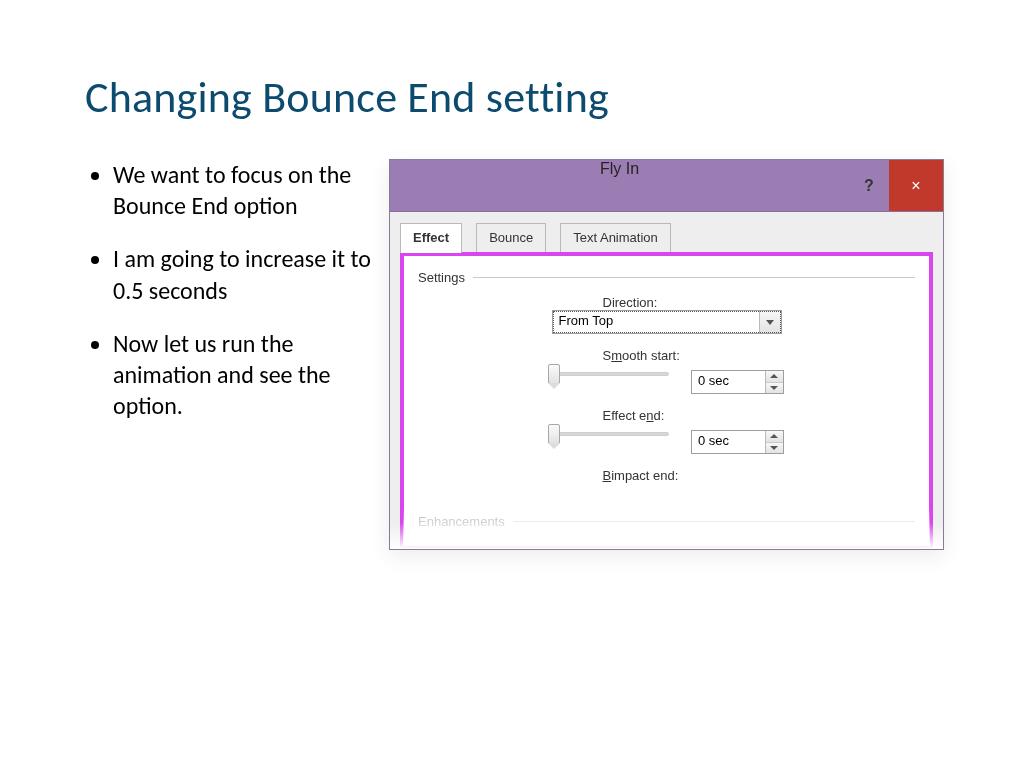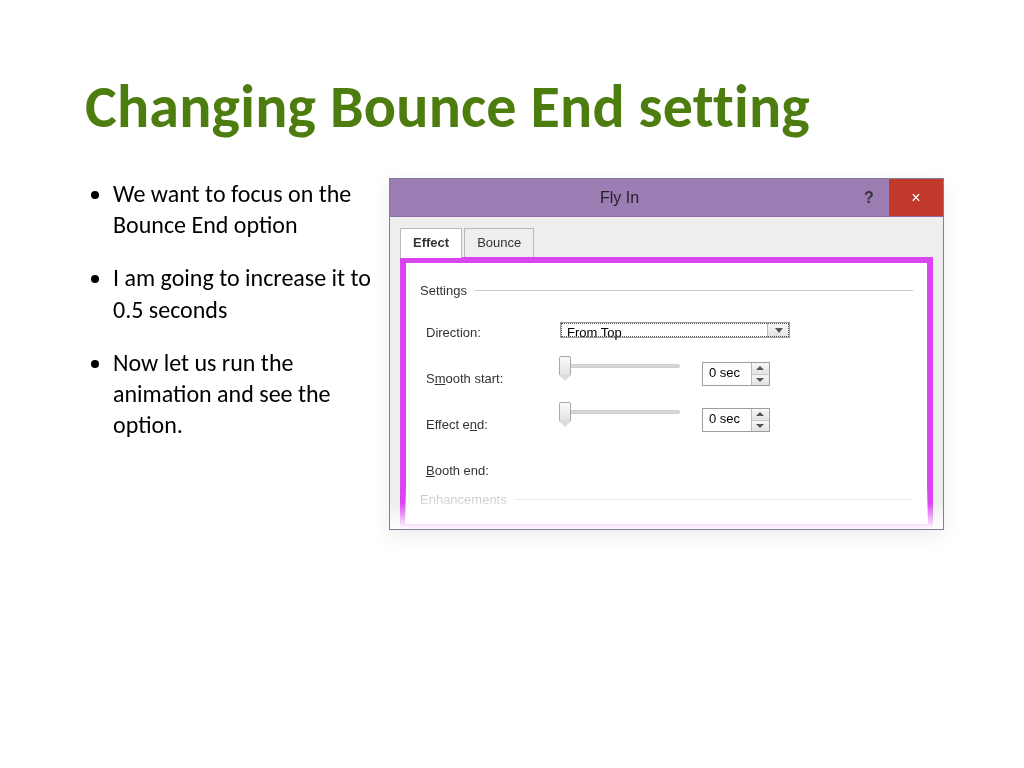--- a/index.html
+++ b/index.html
@@ -1,61 +1,61 @@
 <!DOCTYPE html>
 <html><head>
 <meta charset="utf-8">
 <style>
   * { box-sizing: border-box; }
   html, body { margin: 0; padding: 0; width: 1024px; height: 768px; background: #fff; font-family: Calibri, "Segoe UI", Arial, sans-serif; color: #000; }
   .slide { position: relative; width: 1024px; height: 768px; padding: 70px 80px 0 85px; }
-  h1.slide-title { margin: 0 0 35px 0; font-weight: 700; font-size: 60px; letter-spacing: 0.2px; color: #4d7c0f; }
+  h1.slide-title { margin: 0 0 35px 0; font-weight: 400; font-size: 44px; letter-spacing: 0.2px; color: #0c4a6e; }
   .two-col { display: flex; align-items: flex-start; }
   .bullets { width: 310px; font-size: 24px; line-height: 1.3; }
   .bullets ul { margin: 0; padding-left: 28px; }
   .bullets li { margin-bottom: 22px; }
   .dlg-area { flex: 1; position: relative; }
 
   
   .win { position: relative; width: 555px; border: 1px solid #8a7a9a; background: #fff; font-family: "Segoe UI", Tahoma, Arial, sans-serif; font-size: 14px; box-shadow: 0 6px 20px rgba(0,0,0,.08); }
-  .titlebar { display: flex; align-items: center; height: 38px; background: #9b7cb3; border-bottom: 1px solid #8a6ea3; position: relative; }
+  .titlebar { display: flex; align-items: flex-start; height: 52px; background: #9b7cb3; border-bottom: 1px solid #8a6ea3; position: relative; }
   .titlebar .title { flex: 1; text-align: center; font-size: 16px; color: #242424; }
   .tb-btn { width: 40px; height: 100%; display: flex; align-items: center; justify-content: center; color: #333; cursor: default; }
   .tb-close { background: #c0392b; color: #fff; width: 54px; font-size: 16px; }
   .tb-help { font-weight: 700; font-size: 16px; }
   .client { background: #eeeeee; padding: 10px 10px 0 10px; }
 
-  .tabstrip { display: flex; gap: 0; position: relative; top: 1px; }
+  .tabstrip { display: flex; gap: 12px; position: relative; top: 1px; }
   .tab { padding: 6px 12px 8px; border: 1px solid #b9b9b9; border-bottom: none; background: #eee; font-size: 13px; color: #333; margin-right: 2px; cursor: default; }
   .tab.active { background: #fff; font-weight: 700; position: relative; z-index: 2; }
 
-  .panel { border: 6px solid #d946ef; background: #fff; padding: 16px 14px 16px 14px; position: relative; }
+  .panel { border: 4px solid #d946ef; background: #fff; padding: 10px 14px 16px 14px; position: relative; }
 
   .fieldset-label { font-size: 13px; color: #333; display: flex; align-items: center; margin: 4px 0 10px 0; }
   .fieldset-label .fline { flex: 1; height: 1px; background: #c9c9c9; margin-left: 8px; }
 
-  .row { display: flex; align-items: flex-end; min-height: 32px; margin: 6px 0 14px 0; }
+  .row { display: flex; align-items: center; min-height: 32px; margin: 6px 0 14px 0; flex-direction: column; }
   .row .lbl { width: 140px; color: #333; font-size: 13px; padding-left: 6px; }
   .row .lbl u { text-decoration: underline; }
   .ctrl { flex: 0 0 auto; }
 
   
-  .combo { display: inline-flex; height: 16px; border: 1px solid #9e9e9e; outline: 1px dotted #555; outline-offset: -2px; width: 230px; background: #fff; font-size: 13px; }
+  .combo { display: inline-flex; height: 24px; border: 1px solid #9e9e9e; outline: 1px dotted #555; outline-offset: -2px; width: 230px; background: #fff; font-size: 13px; }
   .combo .cval { padding: 2px 6px; flex: 1; }
   .combo .cbtn { width: 22px; border-left: 1px solid #b9b9b9; background: linear-gradient(#f7f7f7,#e3e3e3); display: flex; align-items: center; justify-content: center; }
   .tri-down { width: 0; height: 0; border-left: 4px solid transparent; border-right: 4px solid transparent; border-top: 5px solid #555; }
 
   
   .slider { position: relative; width: 120px; height: 22px; display: inline-block; }
   .slider .track { position: absolute; left: 0; right: 0; top: 50%; height: 4px; transform: translateY(-50%); background: #d7d7d7; border: 1px solid #cfcfcf; border-radius: 2px; }
   .slider .thumb { position: absolute; top: 50%; width: 12px; height: 20px; transform: translate(-50%, -50%); background: linear-gradient(#fafafa,#e2e2e2); border: 1px solid #a8a8a8; border-radius: 2px; }
   .slider .thumb::after { content: ""; position: absolute; left: 50%; bottom: -6px; transform: translateX(-50%); width: 0; height: 0; border-left: 6px solid transparent; border-right: 6px solid transparent; border-top: 6px solid #dcdcdc; }
 
   
-  .spin { display: inline-flex; height: 24px; border: 1px solid #9e9e9e; width: 68px; margin-left: 18px; background: #fff; }
+  .spin { display: inline-flex; height: 24px; border: 1px solid #9e9e9e; width: 93px; margin-left: 18px; background: #fff; }
   .spin .sval { flex: 1; padding: 2px 6px; font-size: 13px; }
   .spin .sbtns { width: 18px; border-left: 1px solid #b9b9b9; display: flex; flex-direction: column; }
   .spin .sbtn { flex: 1; display: flex; align-items: center; justify-content: center; background: linear-gradient(#f7f7f7,#e3e3e3); }
   .spin .sbtn + .sbtn { border-top: 1px solid #c9c9c9; }
   .tri-up { width: 0; height: 0; border-left: 4px solid transparent; border-right: 4px solid transparent; border-bottom: 4px solid #555; }
   .tri-dn { width: 0; height: 0; border-left: 4px solid transparent; border-right: 4px solid transparent; border-top: 4px solid #555; }
 
   .enh { display: flex; align-items: center; margin-top: 6px; color: #b9b5b5; font-size: 13px; }
   .enh .fline { flex: 1; height: 1px; background: #e0e0e0; margin-left: 8px; }
 
@@ -85,20 +85,21 @@
           <div class="tb-btn tb-help">?</div>
           <div class="tb-btn tb-close">
             <span>×</span>
           </div>
         </div>
 
         <div class="client">
           <div class="tabstrip">
             <div class="tab active">Effect</div>
             <div class="tab">Bounce</div>
+            <div class="tab">Text Animation</div>
           </div>
 
           <div class="panel">
             <div class="fieldset-label">
               <span>Settings</span>
               <span class="fline"></span>
             </div>
 
             <div class="row">
               <div class="lbl">Direction:</div>
@@ -153,21 +154,21 @@
                     <span class="sbtn">
                         <span class="tri-dn"></span>
                       </span>
                   </span>
                 </span>
               </div>
             </div>
 
             <div class="row">
               <div class="lbl">
-                <span></span><u>B</u><span>ooth end:</span>
+                <span></span><u>B</u><span>impact end:</span>
               </div>
             </div>
 
             <div class="enh">
               <span>Enhancements</span>
               <span class="fline"></span>
             </div>
 
             <div class="fade"></div>
           </div>

